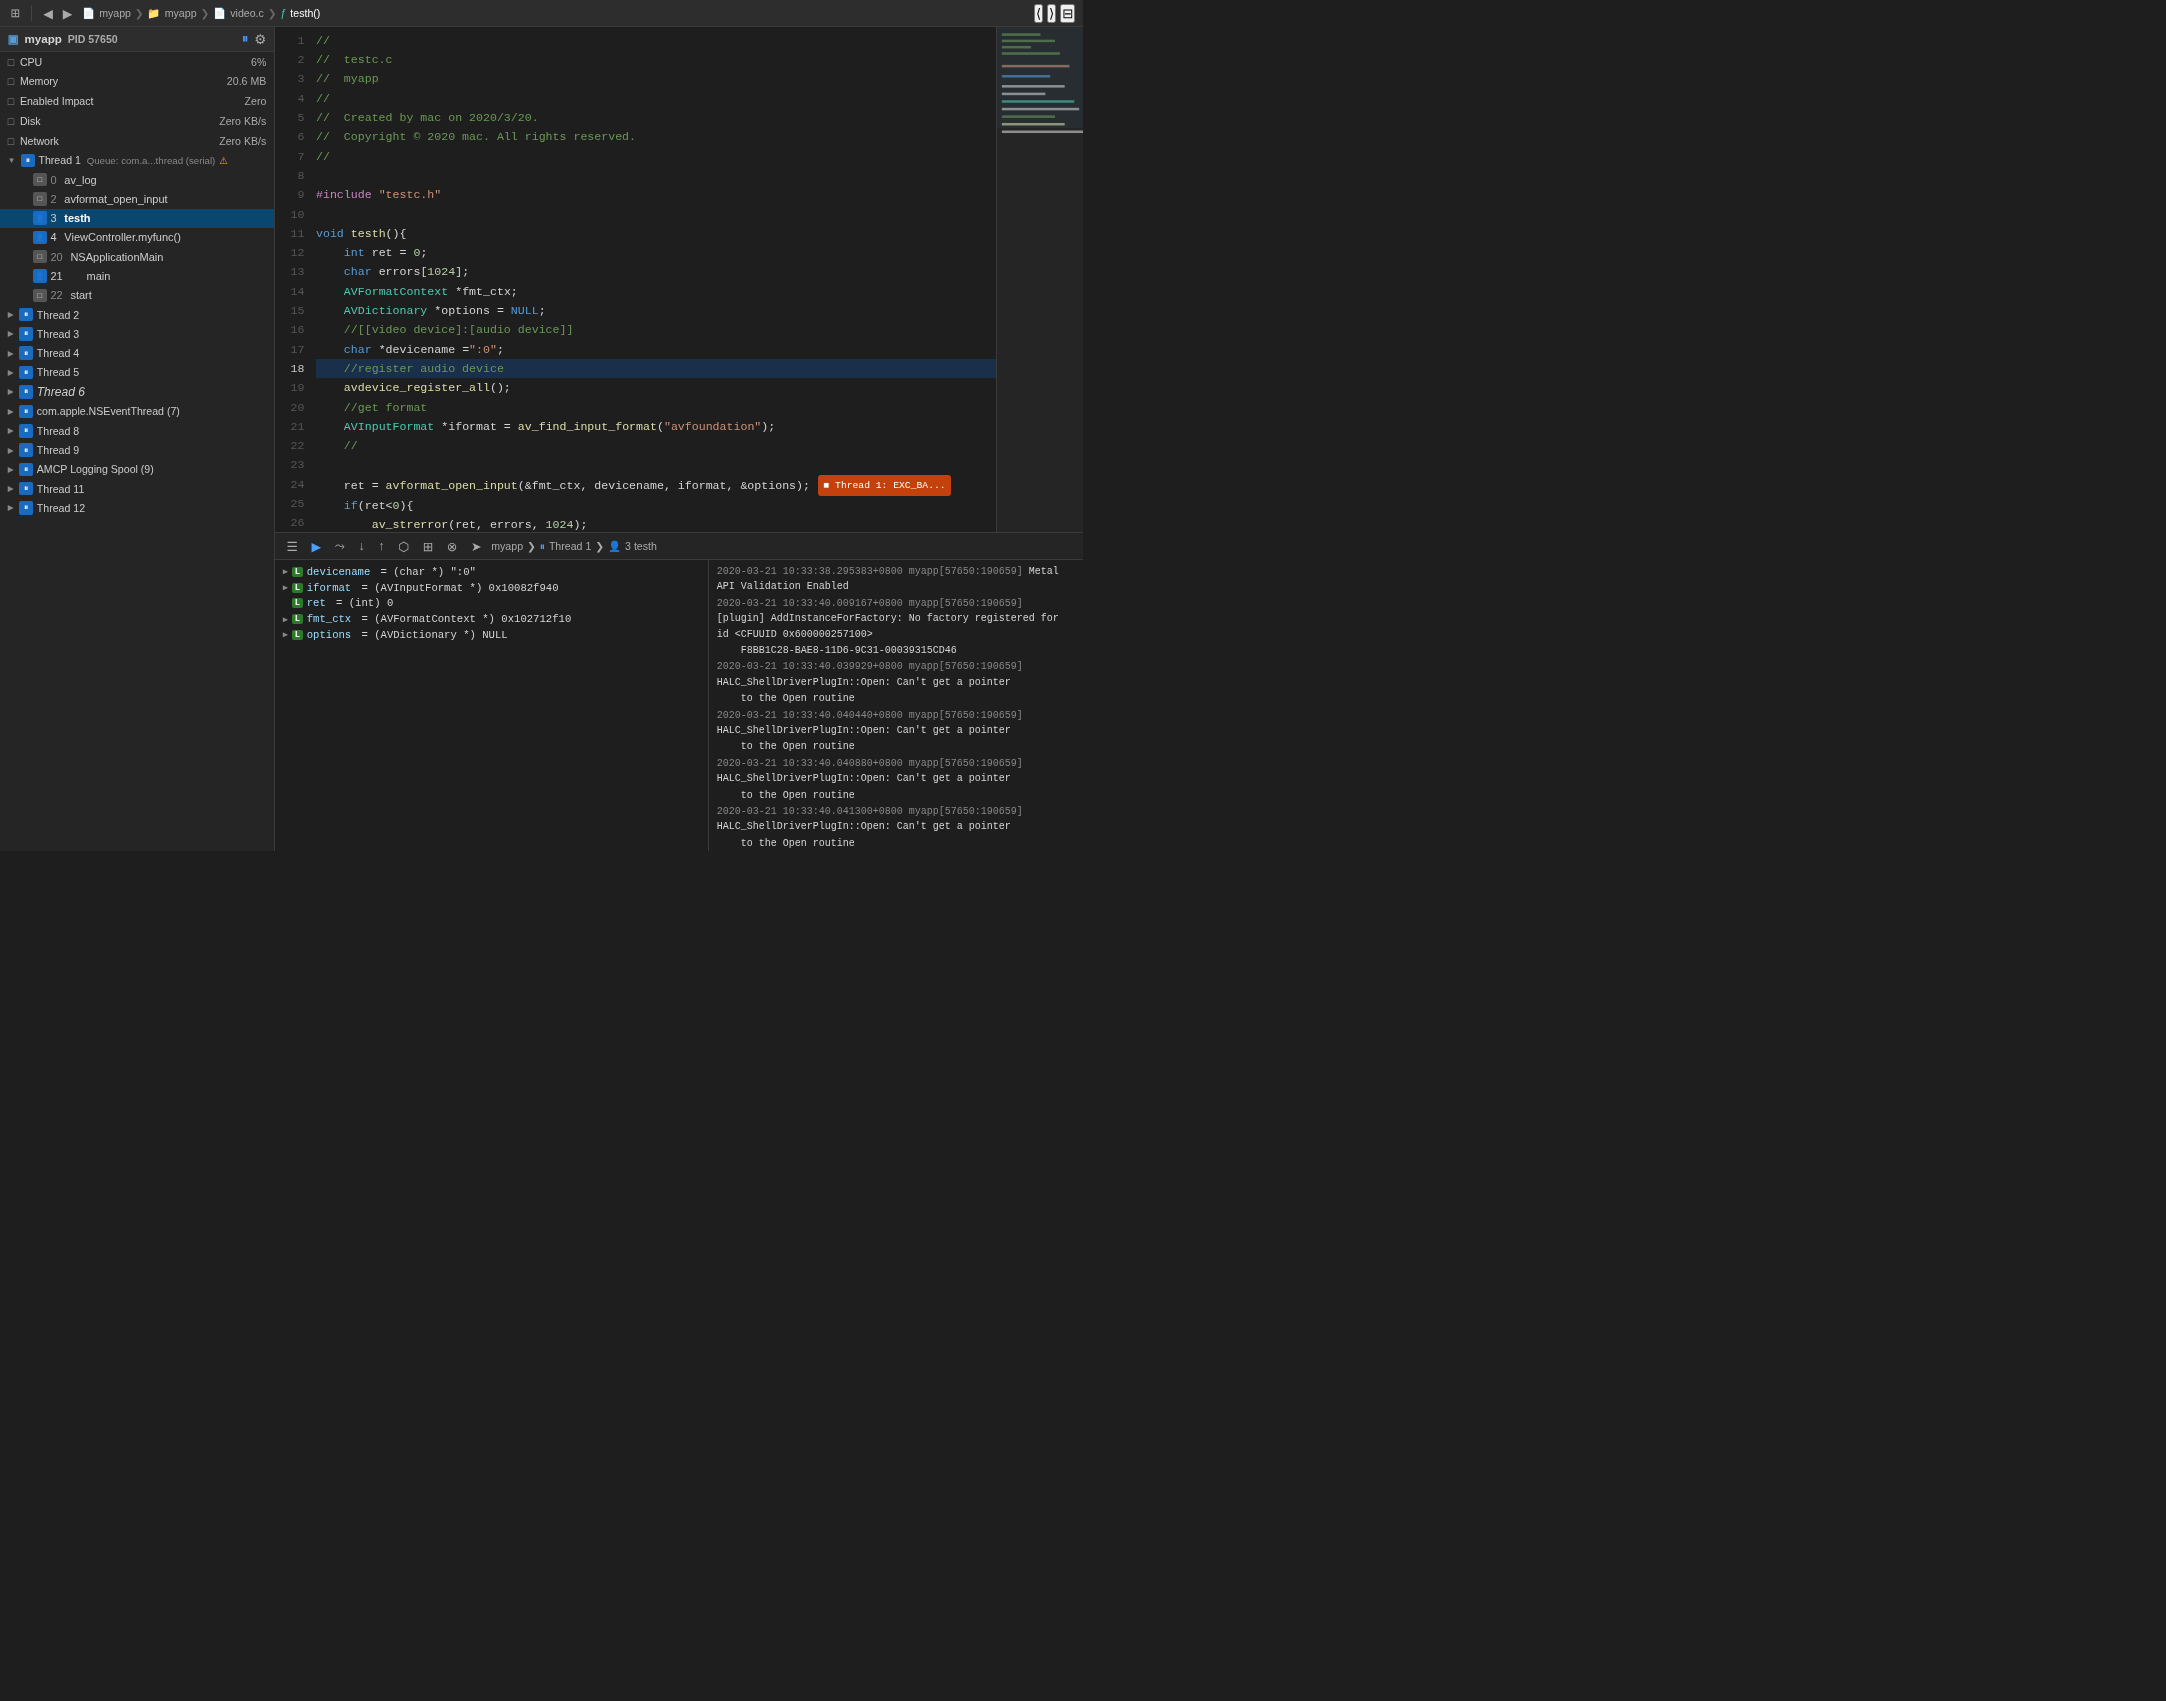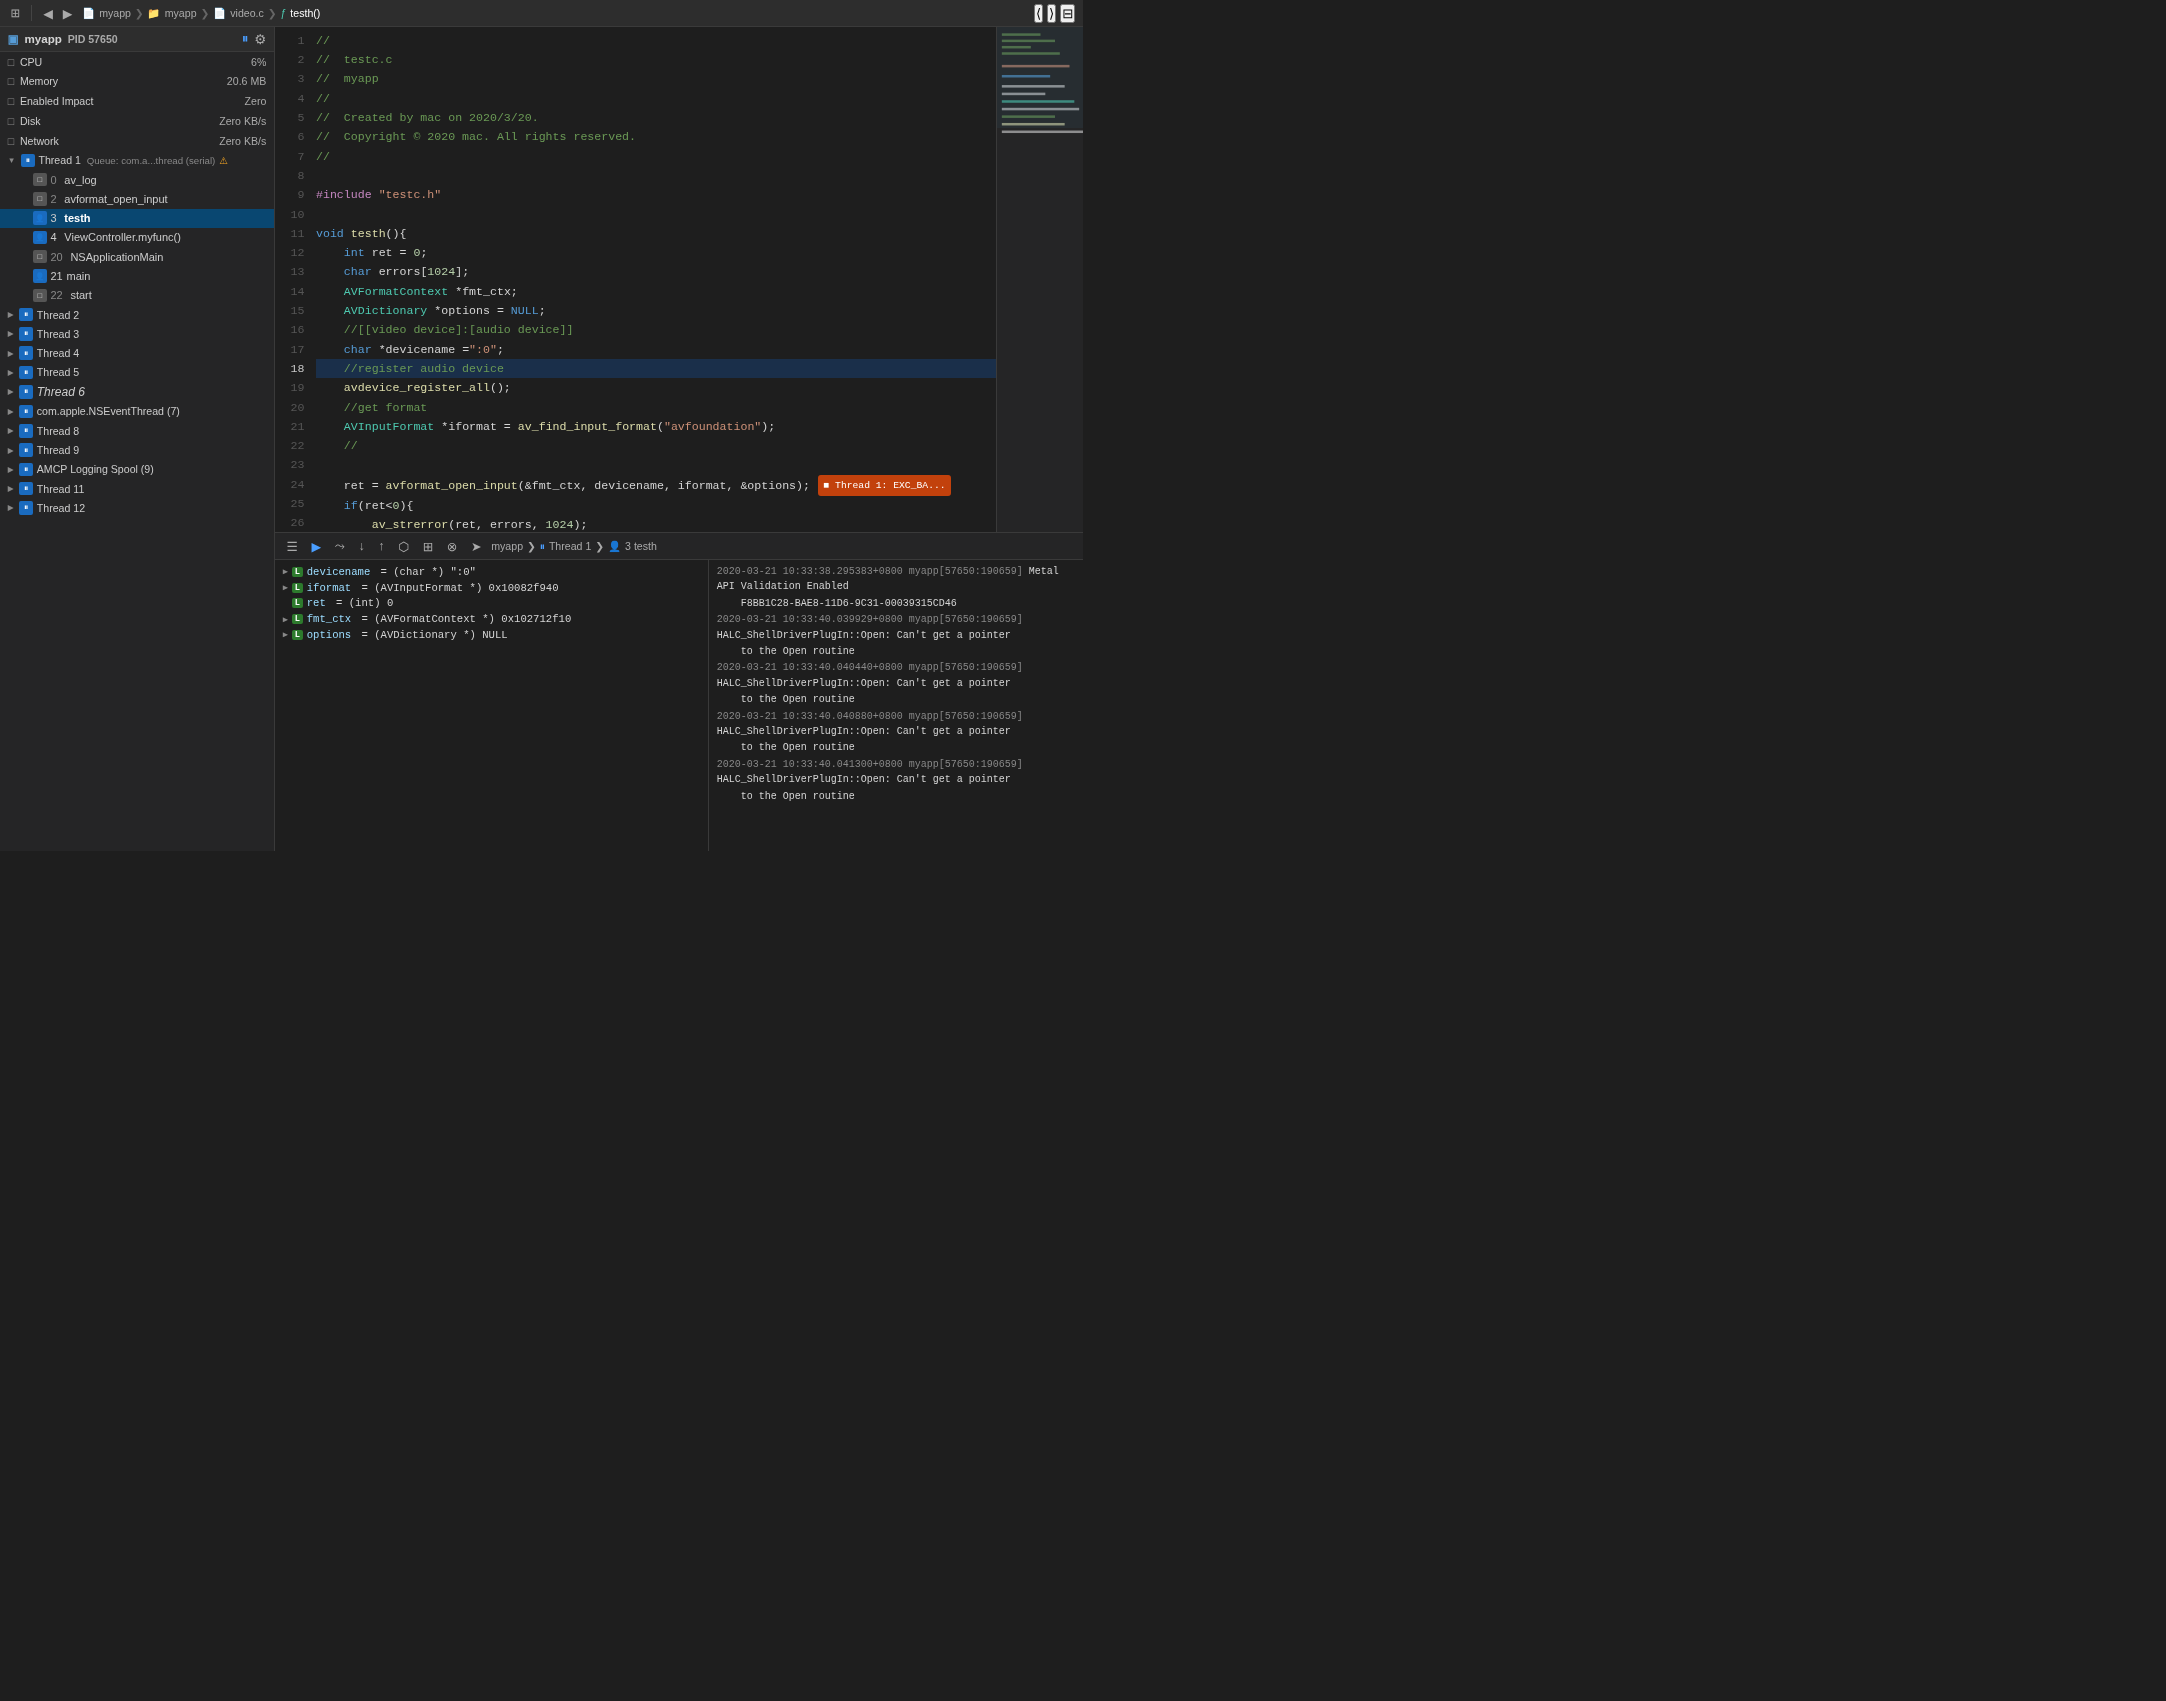--- a/index.html
+++ b/index.html
@@ -449,21 +449,21 @@
       <span style="color:#ccc;margin-left:3.9px;">ViewController.myfunc()</span>
     </div>
     <div class="sidebar-item sidebar-indent-2">
       <div class="frame-icon">□</div>
       <span style="color:#888;">20</span>
       <span style="color:#ccc;margin-left:3.9px;">NSApplicationMain</span>
     </div>
     <div class="sidebar-item sidebar-indent-2">
       <div class="user-frame-icon">👤</div>
       <span style="color:#ccc;">21</span>
-      <span style="color:#ccc;margin-left:0;">main</span>
+      <span style="color:#ccc;margin-left:20px;">main</span>
     </div>
     <div class="sidebar-item sidebar-indent-2">
       <div class="frame-icon">□</div>
       <span style="color:#888;">22</span>
       <span style="color:#ccc;margin-left:3.9px;">start</span>
     </div>
 
     <div class="sidebar-item">
       <span class="expand-arrow">▶</span>
       <div class="thread-icon blue">⏸</div>
@@ -719,20 +719,25 @@
           </div>
         </div>
 
         <div class="console-panel">
           <div class="console-line">
             <span class="console-time">2020-03-21 10:33:38.295383+0800 </span>
             <span class="console-app">myapp[57650:190659]</span>
             <span class="console-msg"> Metal API Validation Enabled</span>
           </div>
           <div class="console-line">
+            <span class="console-time">2020-03-21 10:33:40.009167+0800 </span>
+            <span class="console-app">myapp[57650:190659]</span>
+            <span class="console-msg"> [plugin] AddInstanceForFactory: No factory registered for id &lt;CFUUID 0x600000257100&gt;</span>
+          </div>
+          <div class="console-line">
             <span class="console-msg">&nbsp;&nbsp;&nbsp;&nbsp;F8BB1C28-BAE8-11D6-9C31-00039315CD46</span>
           </div>
           <div class="console-line">
             <span class="console-time">2020-03-21 10:33:40.039929+0800 </span>
             <span class="console-app">myapp[57650:190659]</span>
             <span class="console-msg"> HALC_ShellDriverPlugIn::Open: Can't get a pointer</span>
           </div>
           <div class="console-line">
             <span class="console-msg">&nbsp;&nbsp;&nbsp;&nbsp;to the Open routine</span>
           </div>

